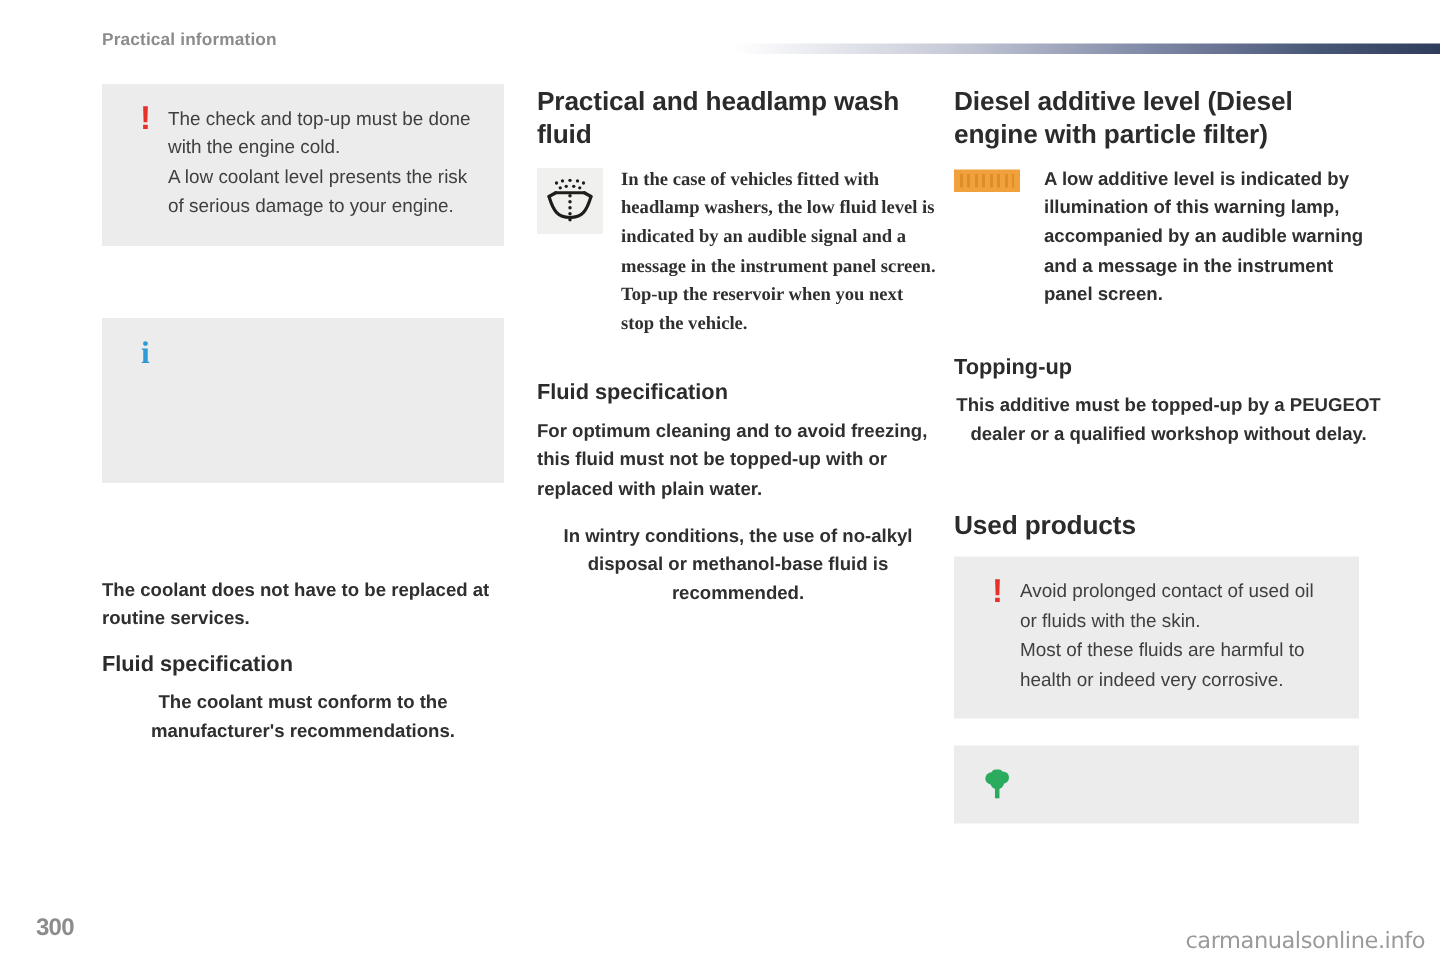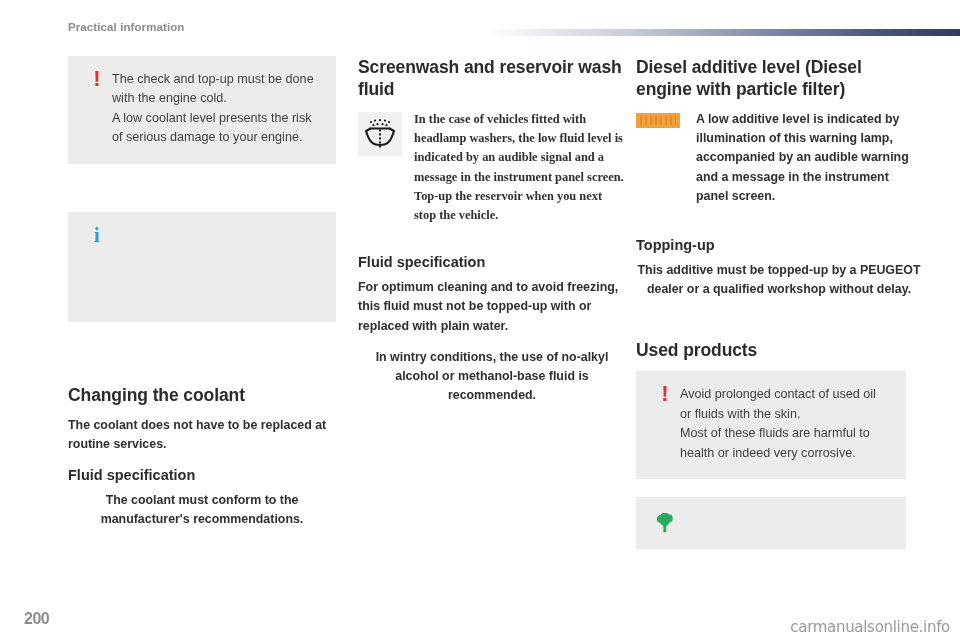--- a/index.html
+++ b/index.html
@@ -223,32 +223,31 @@
 A low coolant level presents the risk of serious damage to your engine.</div>
   </div>
 
   <div class="callout c1-box2">
     <div class="cicon">
       <span class="info-i">i</span>
     </div>
   </div>
 
   <div class="c1-changing">
-    <h2 class="sec-title">Changing the coolant</h2>
     <p class="body">The coolant does not have to be replaced at routine services.</p>
 
     <h3 class="sub-title">Fluid specification</h3>
     <p class="body">The coolant must conform to the manufacturer's recommendations.</p>
   </div>
 
 </div>
 
 <div class="col col-2">
 
-  <h2 class="sec-title">Screenwash and reservoir wash fluid</h2>
+  <h2 class="sec-title">Practical and headlamp wash fluid</h2>
 
   <div class="wash-block">
     <div class="wash-icon-wrap">
       <svg class="wash-icon" viewBox="0 0 44 44" xmlns="http://www.w3.org/2000/svg">
         <rect x="0" y="0" width="44" height="44" fill="#f0f0ee"></rect>
         <g fill="#1d1d1b">
 
           <circle cx="13" cy="10" r="1.1"></circle>
             <circle cx="17" cy="8.6" r="1.1"></circle>
           <circle cx="22" cy="8.2" r="1.1"></circle>
@@ -272,21 +271,21 @@
         <path d="M12.5 16.5 L31.5 16.5" fill="none" stroke="#1d1d1b" stroke-width="2.1" stroke-linecap="round"></path>
       </svg>
     </div>
     <div class="wash-text" style="white-space: pre-line; font-family: Liberation Serif, serif;">In the case of vehicles fitted with headlamp washers, the low fluid level is indicated by an audible signal and a message in the instrument panel screen.
 Top-up the reservoir when you next stop the vehicle.</div>
   </div>
 
   <div class="c2-fluidspec">
     <h3 class="sub-title">Fluid specification</h3>
     <p class="body">For optimum cleaning and to avoid freezing, this fluid must not be topped-up with or replaced with plain water.</p>
-    <p class="body">In wintry conditions, the use of no-alkyl alcohol or methanol-base fluid is recommended.</p>
+    <p class="body">In wintry conditions, the use of no-alkyl disposal or methanol-base fluid is recommended.</p>
   </div>
 
 </div>
 
 <div class="col col-3">
 
   <h2 class="sec-title">Diesel additive level (Diesel engine with particle filter)</h2>
 
   <div class="warn-block">
     <div class="warn-badge-wrap">
@@ -321,14 +320,14 @@
             <circle cx="8.8" cy="8.6" r="4.6"></circle>
             <rect x="7.3" y="10" width="3" height="9.2"></rect>
           </g>
         </svg>
       </div>
     </div>
   </div>
 
 </div>
 
-<div class="page-number">200</div>
+<div class="page-number">300</div>
 <div class="watermark">carmanualsonline.info</div>
 
 </body></html>

